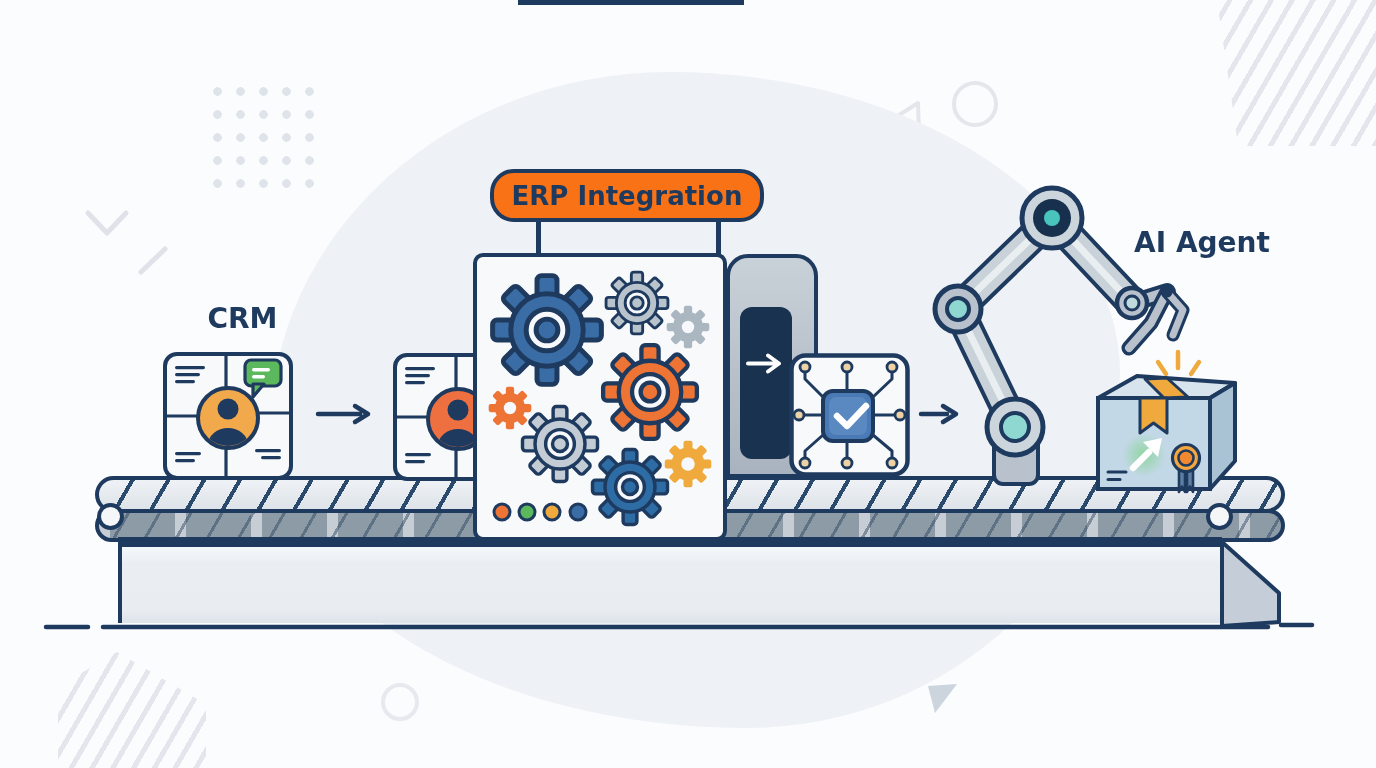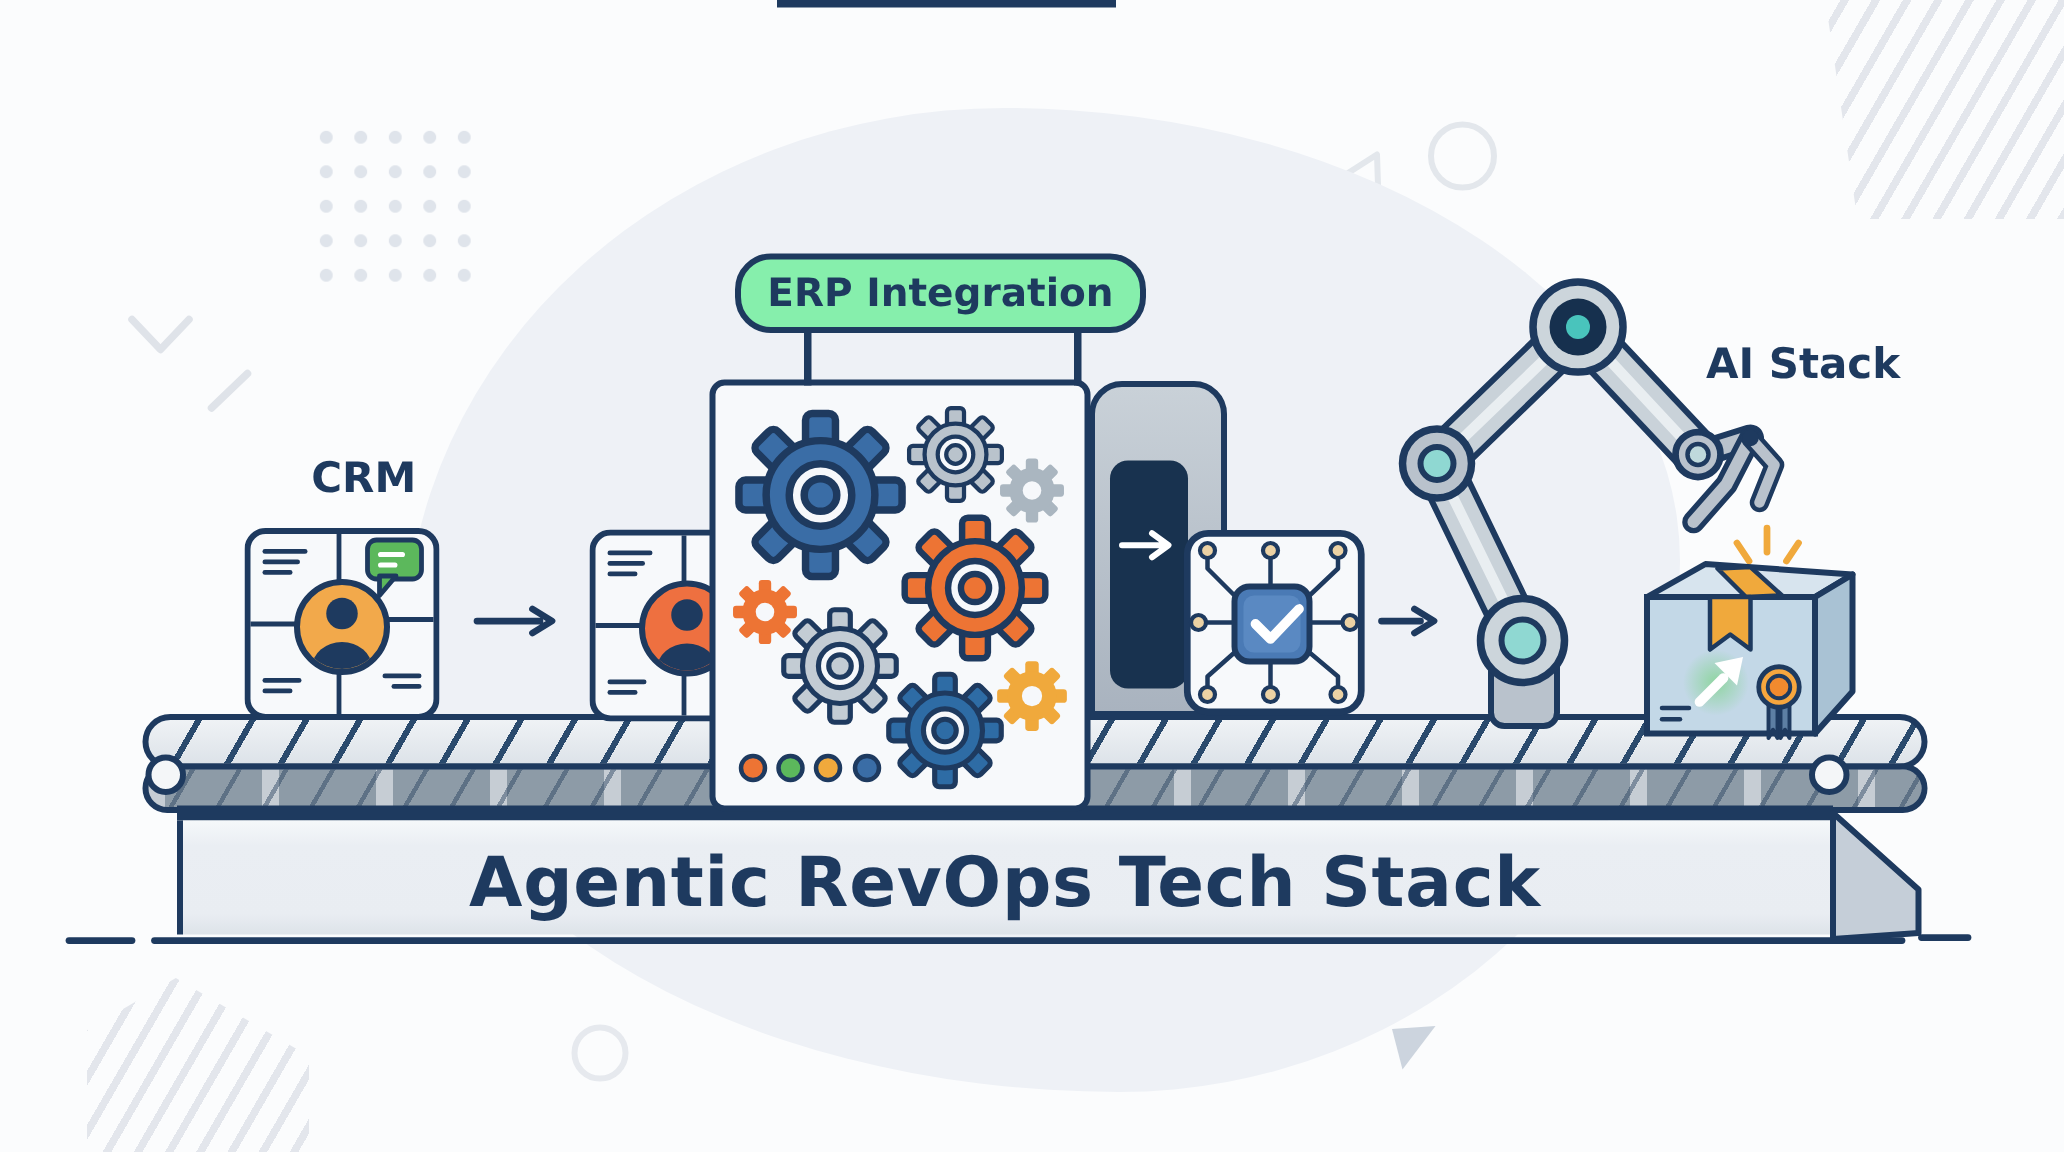--- a/index.html
+++ b/index.html
@@ -14,21 +14,21 @@
     background:repeating-linear-gradient(120deg,rgba(30,58,95,0) 0 27px,#2a4a6d 27px 31px),
                linear-gradient(#eff2f5,#dde3e9);}
   .belt-front{box-sizing:border-box;border:4px solid #1e3a5f;border-radius:17px;
     background:repeating-linear-gradient(120deg,rgba(255,255,255,0) 0 24px,rgba(36,62,92,.45) 24px 27px),
                repeating-linear-gradient(90deg,#c6cdd4 0 11px,#8d9ba7 11px 76px);}
   .roller{box-sizing:border-box;border:4px solid #1e3a5f;border-radius:50%;background:#f4f6f8;}
   .base-edge{background:#1e3a5f;}
   .base-front{box-sizing:border-box;border-left:4px solid #1e3a5f;
     background:linear-gradient(180deg,#f5f8fa 0%,#eaeef3 22%,#e9edf2 82%,#dde3e9 100%);}
   .panel{box-sizing:border-box;background:#f7f9fb;border:4px solid #1e3a5f;border-radius:10px;}
-  .erpbox{box-sizing:border-box;background:#86efac;border:4px solid #1e3a5f;border-radius:24px;
+  .erpbox{box-sizing:border-box;background:#f97316;border:4px solid #1e3a5f;border-radius:24px;
     display:flex;align-items:center;justify-content:center;}
   .conn{background:#1e3a5f;}
   .tower{box-sizing:border-box;background:linear-gradient(180deg,#c9d1d8,#a9b3bf);
     border:4px solid #1e3a5f;border-radius:22px 22px 0 0;}
   .tower-door{background:#18324f;border-radius:12px;}
   svg{display:block;}
 </style>
 </head>
 <body>
 
@@ -113,21 +113,20 @@
 
   <div class="abs blob" style="left:270px;top:72px;width:850px;height:656px;"></div>
 
   <div class="abs belt-top" style="left:95px;top:476px;width:1190px;height:37px;"></div>
   <div class="abs belt-front" style="left:95px;top:509px;width:1190px;height:33px;"></div>
   <div class="abs roller" style="left:97px;top:503px;width:27px;height:27px;"></div>
   <div class="abs roller" style="left:1206px;top:503px;width:27px;height:27px;"></div>
 
   <div class="abs base-edge" style="left:118px;top:537px;width:1104px;height:10px;"></div>
   <div class="abs base-front" style="left:118px;top:547px;width:1104px;height:76px;"></div>
-  <div class="abs lbl" style="left:118px;top:561px;width:1104px;font-size:46px;letter-spacing:.5px;">Agentic RevOps Tech Stack</div>
 
   <svg class="abs" style="left:0;top:0;" width="1376" height="768" viewBox="0 0 1376 768">
     <polygon points="1222,542 1279,593 1279,622 1222,626" fill="#c5ced8" stroke="#1e3a5f" stroke-width="4" stroke-linejoin="round"></polygon>
     <path d="M103,627 H1268" stroke="#1e3a5f" stroke-width="4.5" stroke-linecap="round"></path>
     <path d="M46,627 H88" stroke="#1e3a5f" stroke-width="4.5" stroke-linecap="round"></path>
     <path d="M1281,625 H1312" stroke="#1e3a5f" stroke-width="4.5" stroke-linecap="round"></path>
     <path d="M921,414 H947 M943,406 L956,414 L943,422" stroke="#1e3a5f" stroke-width="4.5" fill="none" stroke-linecap="round" stroke-linejoin="round"></path>
   </svg>
 
   <svg class="abs" style="left:160px;top:348px;" width="370" height="140" viewBox="160 348 370 140">
@@ -270,15 +269,15 @@
       <polygon points="1187,470 1193,470 1193,492 1190,486.5 1187,492" fill="#5d7fa3" stroke="#1e3a5f" stroke-width="2.6" stroke-linejoin="round"></polygon>
       <circle cx="1186" cy="458" r="13.5" fill="#f6a63e" stroke="#1e3a5f" stroke-width="3.2"></circle>
       <circle cx="1186" cy="458" r="7.5" fill="#f18a2e" stroke="#1e3a5f" stroke-width="2.6"></circle>
     </g>
     <g stroke="#1e3a5f" stroke-width="3" stroke-linecap="round">
       <line x1="1108" y1="472" x2="1126" y2="472"></line>
       <line x1="1108" y1="479.5" x2="1120" y2="479.5"></line>
     </g>
   </svg>
 
-  <div class="abs lbl" style="left:1122px;top:226px;width:160px;font-size:28px;">AI Stack</div>
+  <div class="abs lbl" style="left:1122px;top:226px;width:160px;font-size:28px;">AI Agent</div>
 
 </div>
 
 </body></html>

